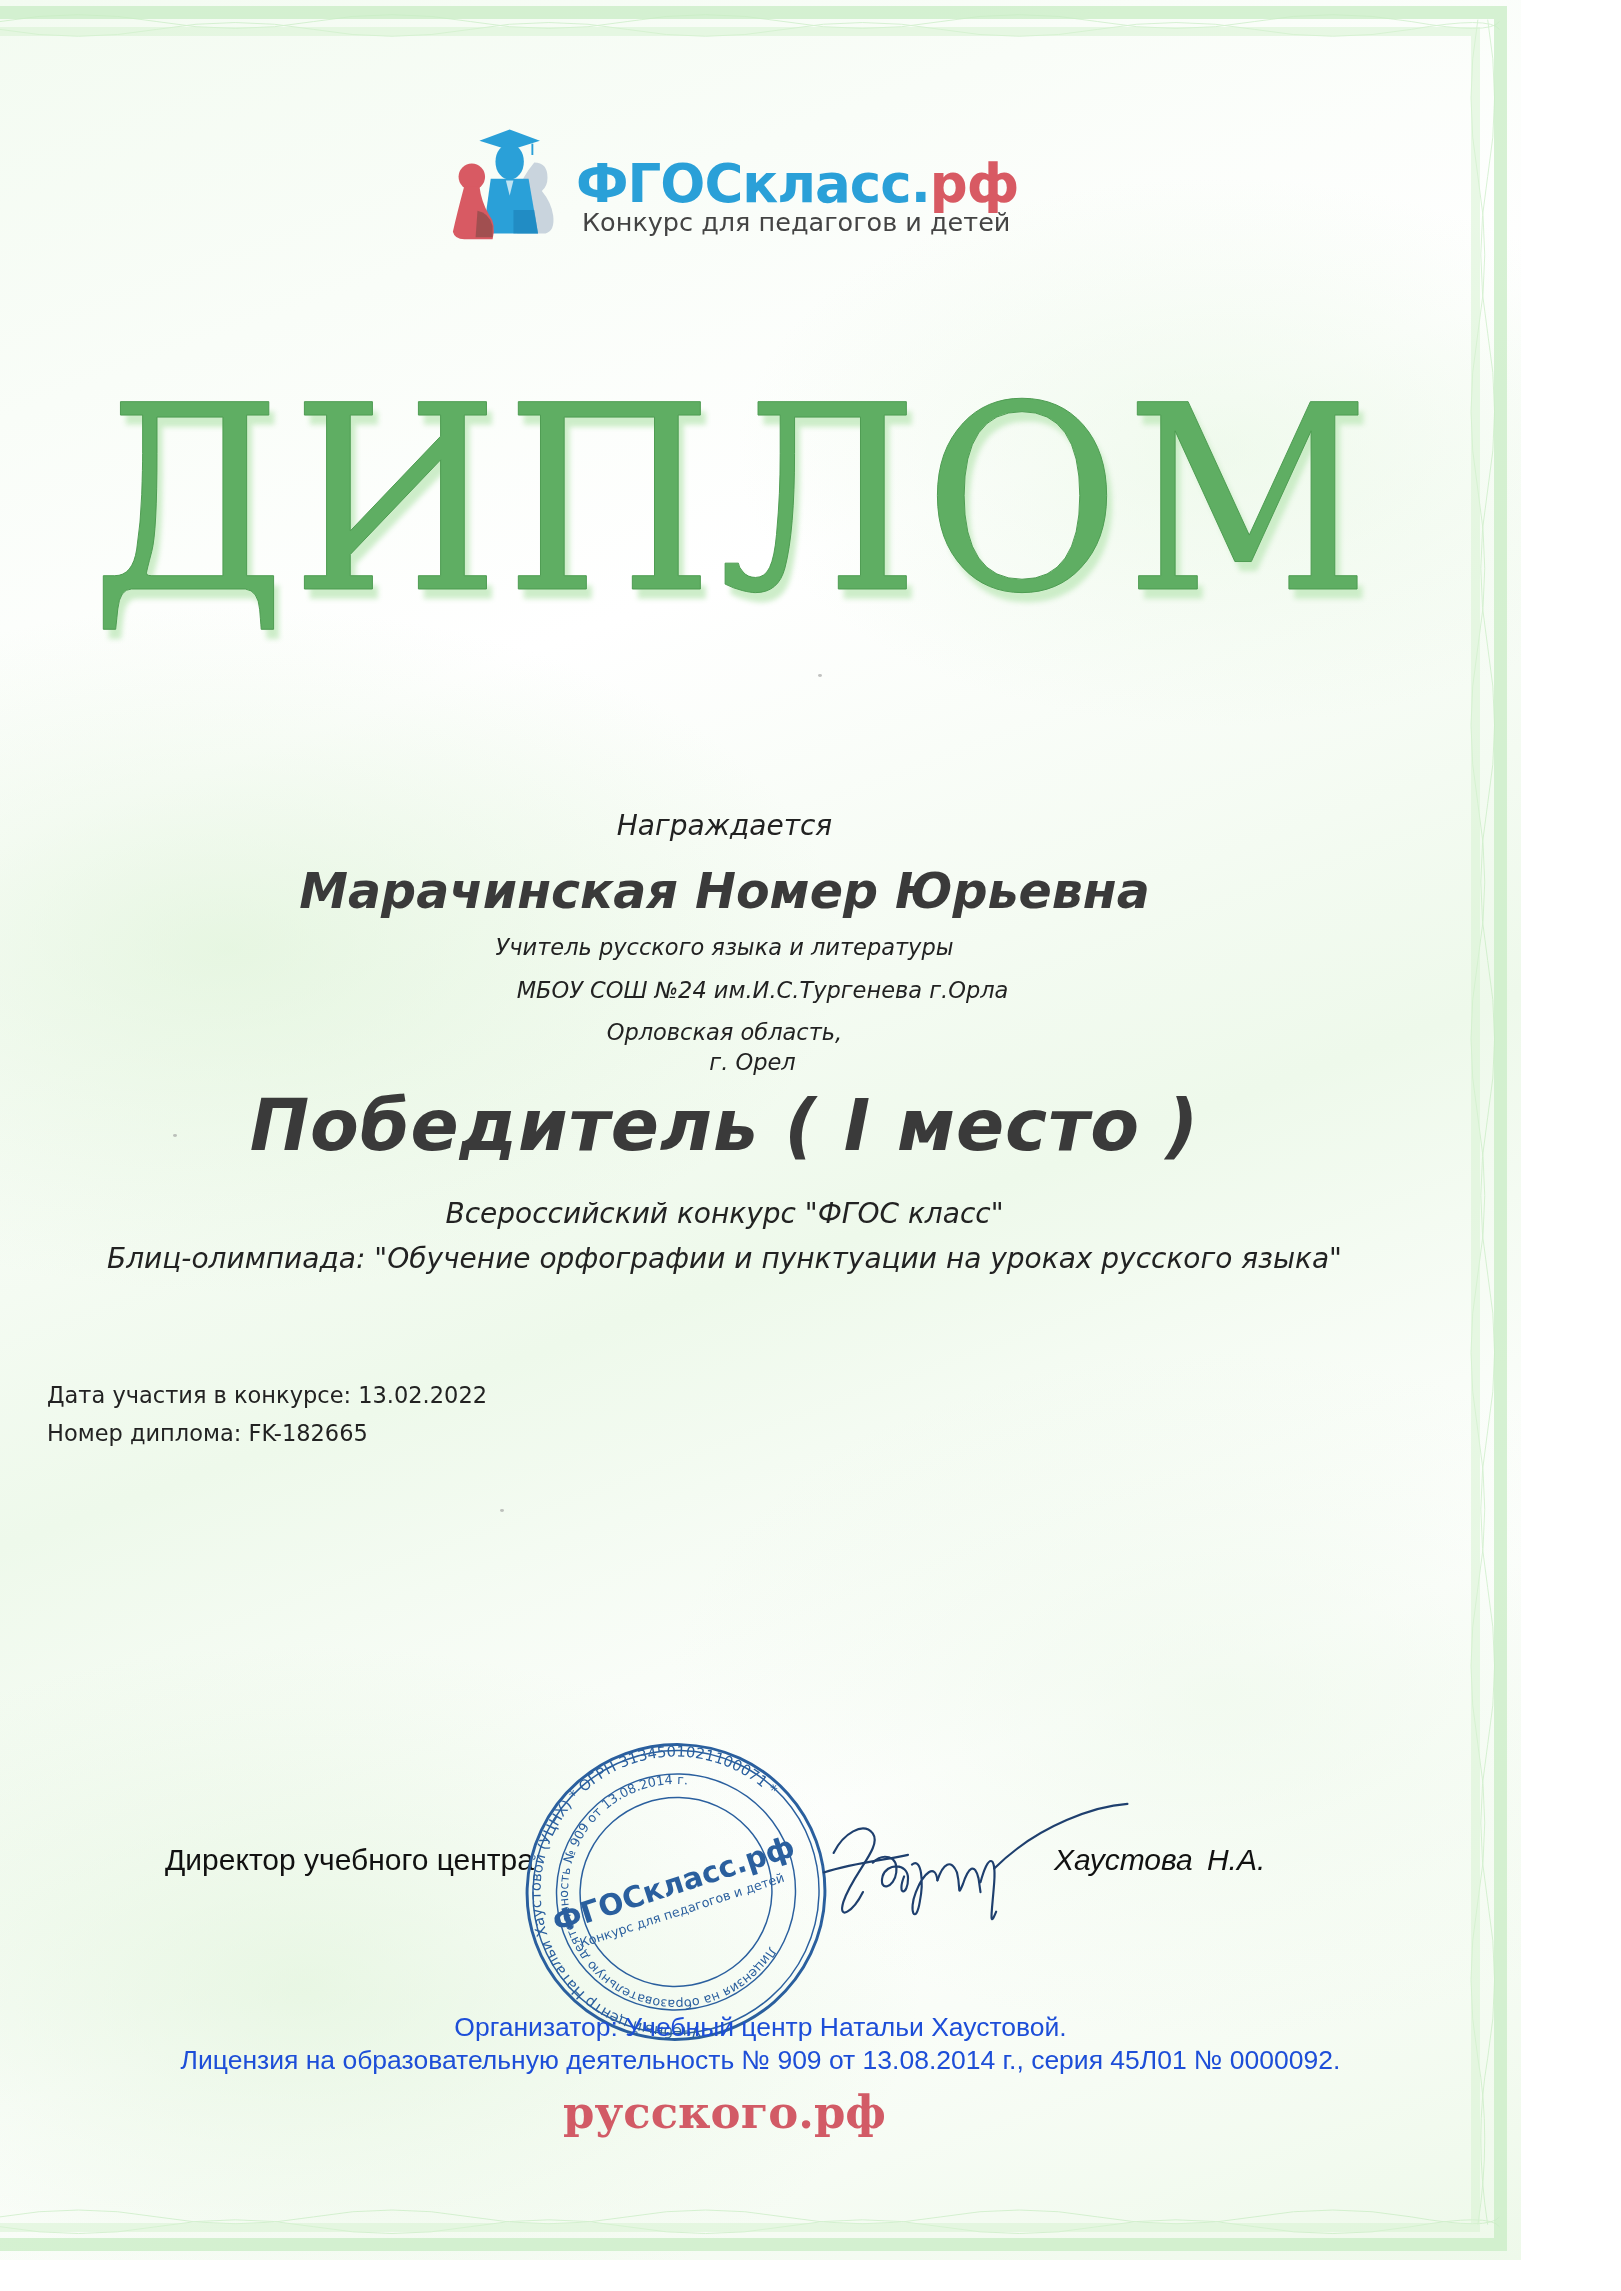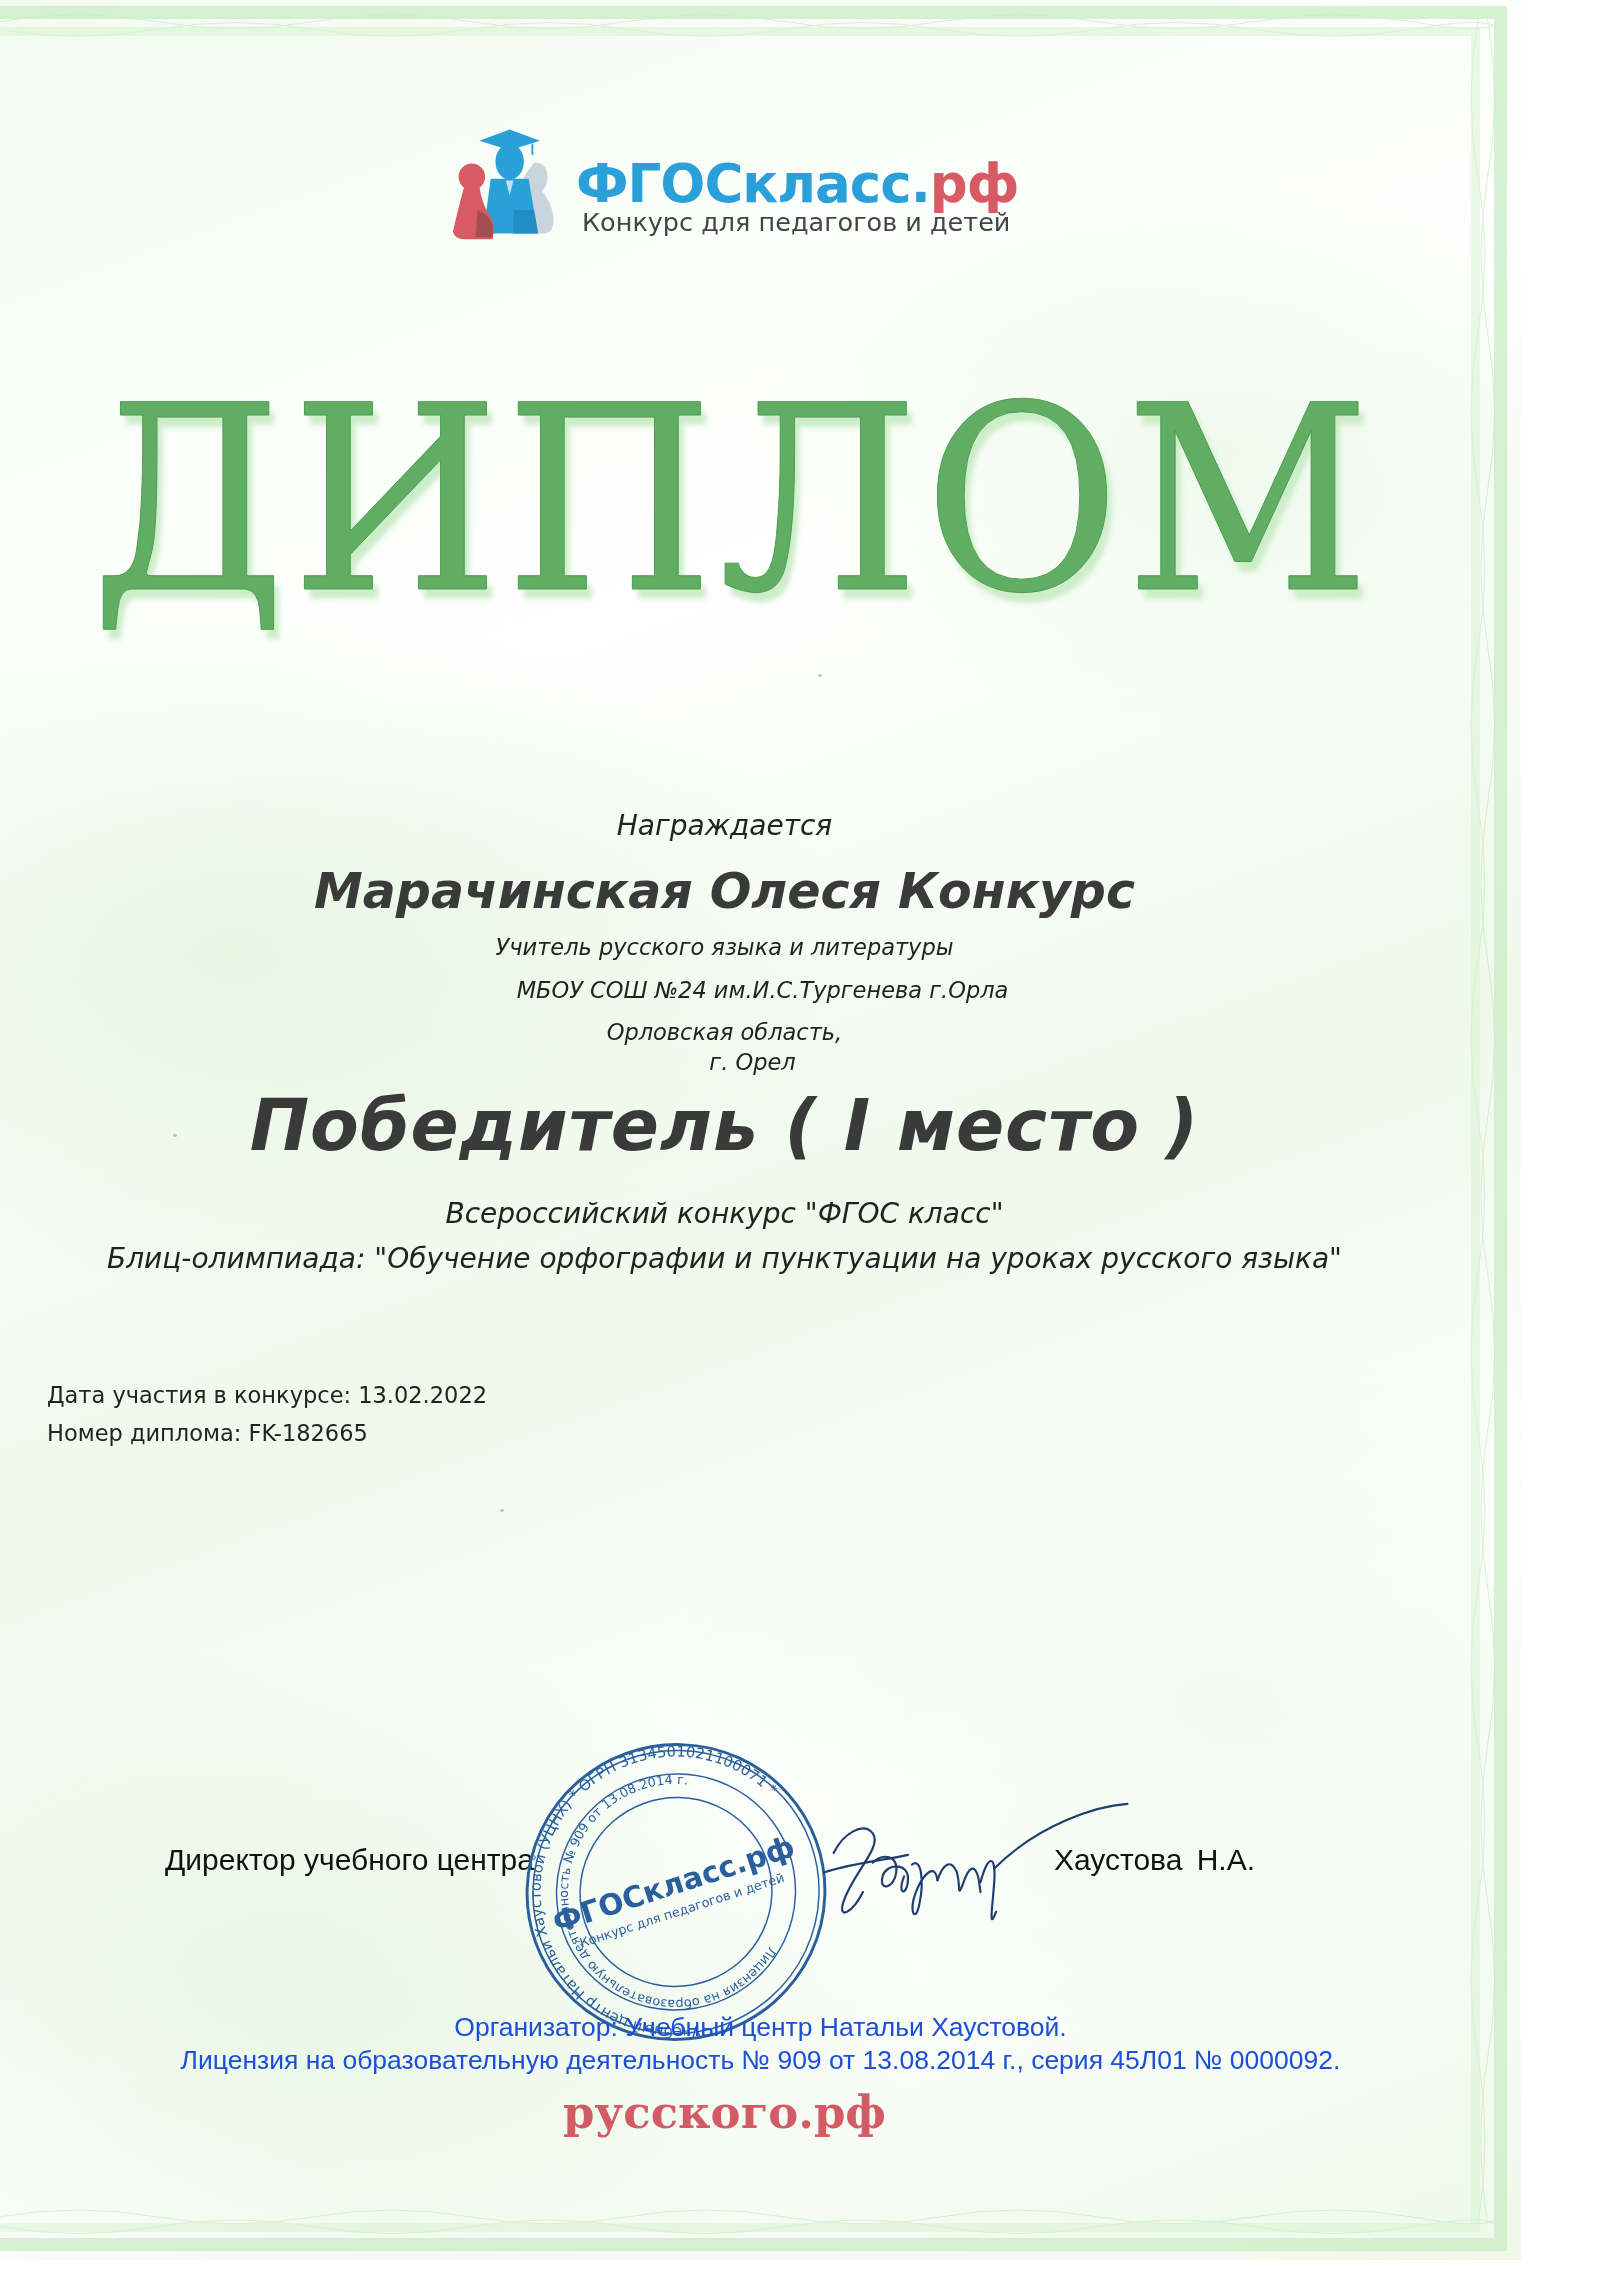--- a/index.html
+++ b/index.html
@@ -72,21 +72,21 @@
 
   .meta { position: absolute; left: 47px; font-size: 22.5px; color: #222; white-space: nowrap; }
   .meta.date { top: 1382px; }
   .meta.number { top: 1420px; }
 
   .sig-label {
     position: absolute; top: 1843px; font-family: "Liberation Sans", sans-serif;
     font-size: 30px; color: #111; white-space: nowrap;
   }
   .sig-label.left { left: 165px; }
-  .sig-label.right { left: 1054px; word-spacing: 5.9px; }
+  .sig-label.right { left: 1054px; word-spacing: 5.9px; font-style: italic; }
 
   .stamp { position: absolute; left: 519px; top: 1735px; width: 314px; height: 314px; }
   .signature { position: absolute; left: 814px; top: 1794px; width: 333px; height: 157px; }
 
   .footer {
     position: absolute; left: 16px; width: 1449px; text-align: center; white-space: nowrap;
     font-family: "Liberation Sans", sans-serif; color: #1d4ed8; margin-left: 20px;
   }
   .footer.org { top: 2012px; font-size: 26.5px; }
   .footer.license { top: 2045px; font-size: 26.5px; }
@@ -131,21 +131,21 @@
     <path d="M14 70 Q 6 100 2 118 Q 4 126 14 126 L 44 126 Q 48 110 40 100 Q 32 86 30 70 Z" fill="#d85a63"></path>
     <path d="M28 96 Q 40 98 44 112 L 44 124 L 26 124 Z" fill="#8a4a48" opacity="0.7"></path>
   </svg>
   <div class="logo-title"><span>ФГОСкласс.</span><span class="accent">рф</span></div>
   <div class="logo-sub">Конкурс для педагогов и детей</div>
 </div>
 
 <div class="title">ДИПЛОМ</div>
 
 <div class="center-text awarded">Награждается</div>
-<div class="center-text name">Марачинская Олеся Конкурс</div>
+<div class="center-text name">Марачинская Номер Юрьевна</div>
 <div class="center-text position">Учитель русского языка и литературы</div>
 <div class="center-text school">МБОУ СОШ №24 им.И.С.Тургенева г.Орла</div>
 <div class="center-text region">Орловская область,</div>
 <div class="center-text city">г. Орел</div>
 
 <div class="center-text award">Победитель ( I место )</div>
 <div class="center-text contest">Всероссийский конкурс "ФГОС класс"</div>
 <div class="center-text olympiad">Блиц-олимпиада: "Обучение орфографии и пунктуации на уроках русского языка"</div>
 
 <div class="meta date">Дата участия в конкурсе: 13.02.2022</div>

